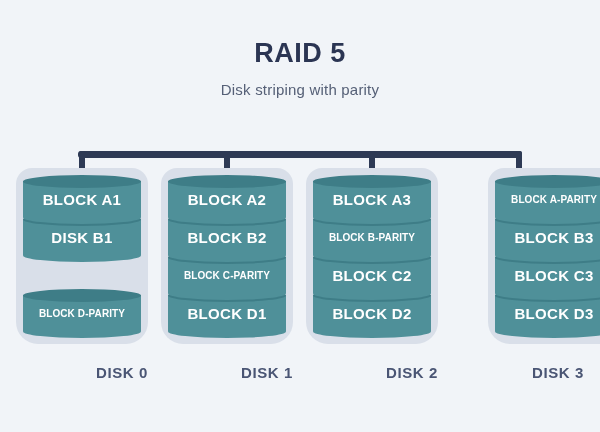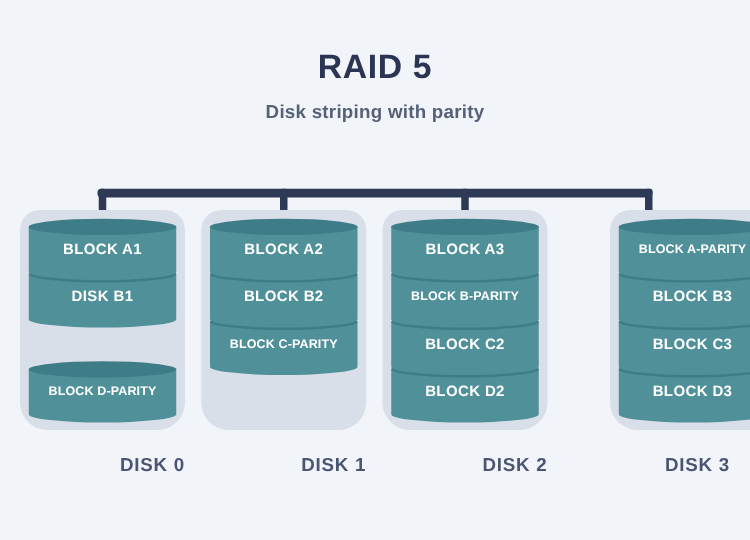--- a/index.html
+++ b/index.html
@@ -31,21 +31,21 @@
     color: #2b3553;
     letter-spacing: 0.5px;
   }
   .subtitle {
     position: absolute;
     top: 81px;
     left: 0;
     width: 600px;
     text-align: center;
     font-size: 15px;
-    font-weight: bold;
+    font-weight: normal;
     color: #566077;
     letter-spacing: 0.2px;
   }
 
   
   .bus {
     position: absolute;
     left: 78px;
     top: 151px;
     width: 444px;
@@ -119,21 +119,21 @@
   .block .label {
     position: absolute;
     left: 0;
     top: 6px;
     width: 118px;
     height: 36px;
     display: flex;
     align-items: center;
     justify-content: center;
     color: #ffffff;
-    font-size: 12px;
+    font-size: 15px;
     font-weight: bold;
     letter-spacing: 0.3px;
     z-index: 3;
     white-space: nowrap;
   }
   .block .label.small {
     font-size: 10px;
     letter-spacing: 0.1px;
   }
 
@@ -201,20 +201,26 @@
               <div class="body"></div>
               <div class="cap"></div>
               <div class="label">BLOCK B2</div>
             </div>
             <div class="block" style="top: 76px; z-index: 8; padding-left: 20px;">
               <div class="foot"></div>
               <div class="body"></div>
               <div class="cap"></div>
               <div class="label small">BLOCK C-PARITY</div>
             </div>
+            <div class="block" style="top: 114px; z-index: 7;">
+              <div class="foot"></div>
+              <div class="body"></div>
+              <div class="cap"></div>
+              <div class="label">BLOCK D1</div>
+            </div>
           </div>
         </div>
       </div>
       <div class="disk" style="left: 306px;">
         <div class="disk-shell">
           <div class="stack">
             <div class="block" style="top: 0px; z-index: 10;">
               <div class="foot"></div>
               <div class="body"></div>
               <div class="cap"></div>

